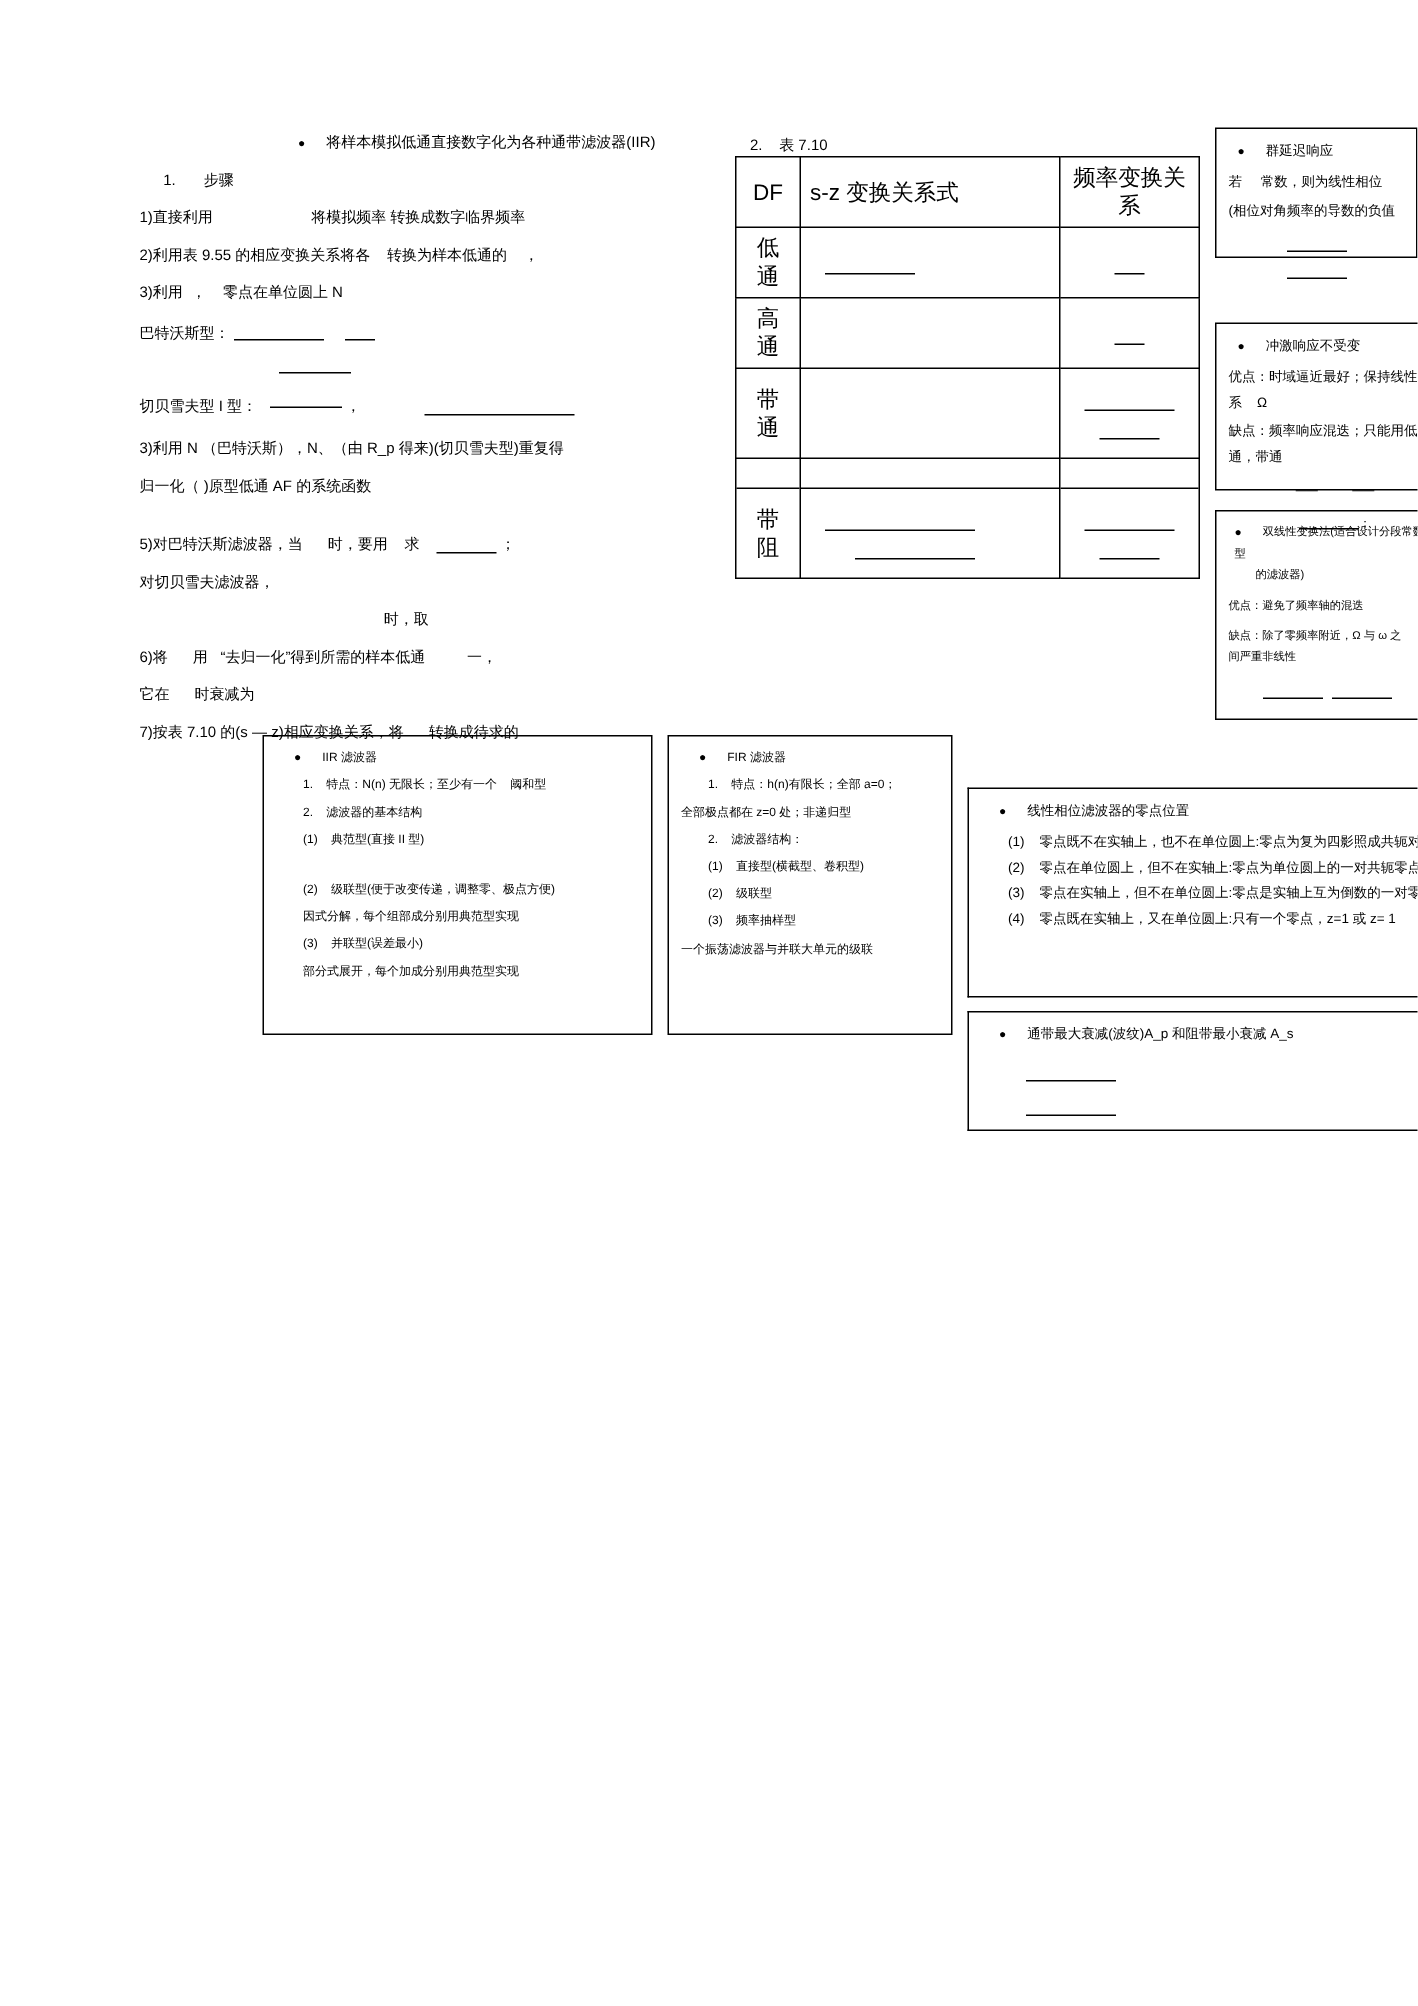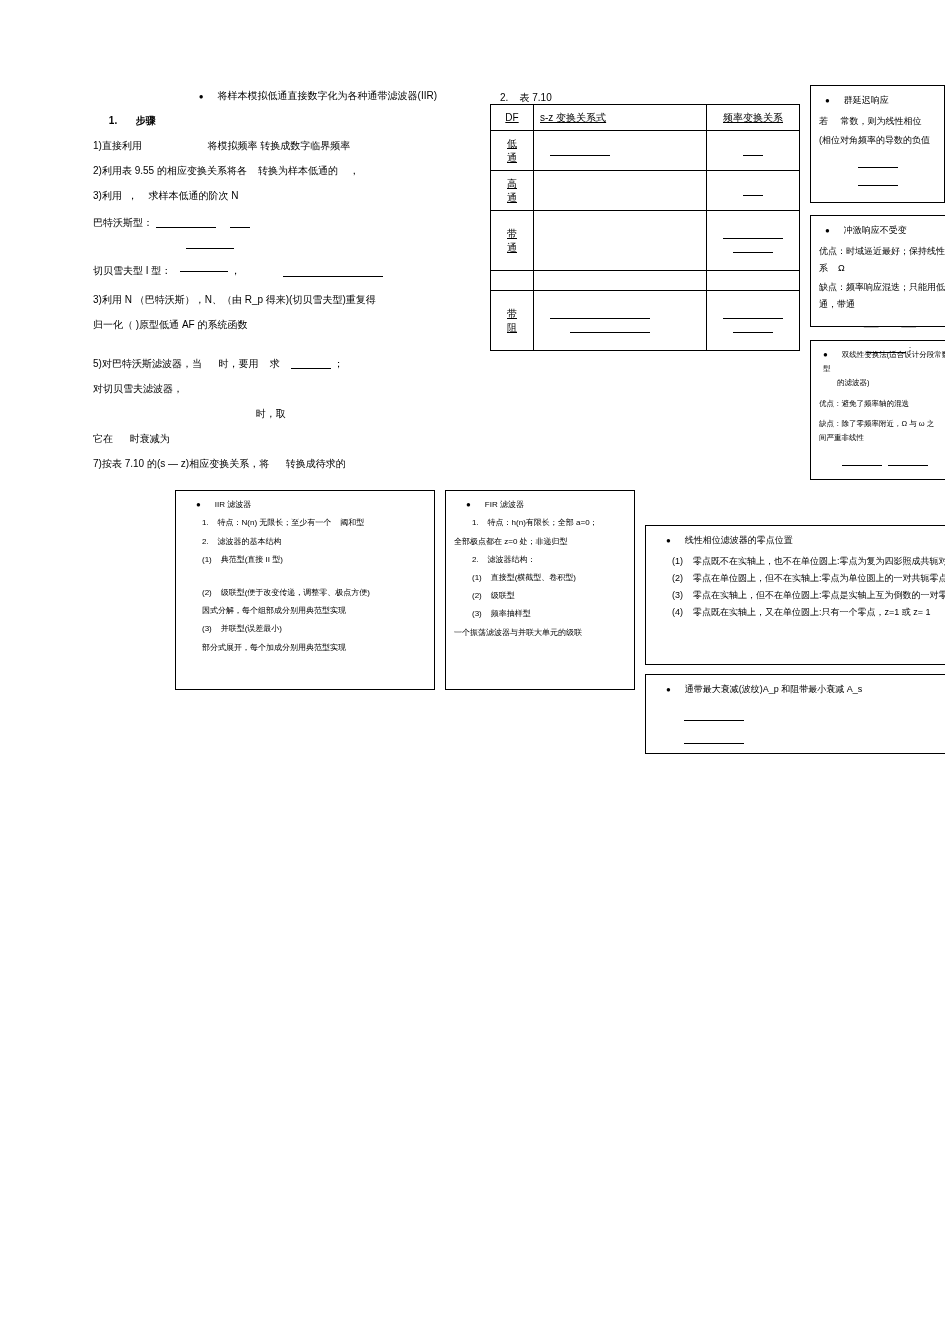--- a/index.html
+++ b/index.html
@@ -40,22 +40,21 @@
   .w20 { width: 20px; }
   .w40 { width: 40px; }
   .w60 { width: 60px; }
   .w80 { width: 80px; }
   .w100 { width: 100px; }
 
   
   table.t {
     border-collapse: collapse;
     width: 100%;
-    font-size: 10px;
-    text-decoration: underline;
+    font-size: 15px;
   }
   table.t td {
     border: 1px solid #000;
     padding: 4px 6px;
     vertical-align: middle;
     text-align: center;
   }
   table.t td.lj { text-align: left; }
   .stack {
     display: inline-block;
@@ -72,40 +71,40 @@
 
   .line-sep {
      margin: 3px 0;
   }
 </style>
 </head>
 <body>
 
 <div class="box nb" style="left:85px; top:80px; width:360px; font-size:10px;">
   <span class="l bullet" style="padding-left:18px;text-align:right;">将样本模拟低通直接数字化为各种通带滤波器(IIR)</span>
-  <span class="l" style="margin-top:6px;font-weight:bold;">
+  <span class="l" style="margin-top:6px;">
     <span style="display:inline-block;width:40px;text-align:center;">1.</span>
     <span>步骤</span>
   </span>
   <span class="l" style="margin-top:6px;">
     <span>1)直接利用</span>
     <span style="display:inline-block;width:60px;"></span>
     <span>将模拟频率   转换成数字临界频率</span>
   </span>
   <span class="l" style="margin-top:6px;">
     <span>2)利用表 9.55 的相应变换关系将各</span>
     &nbsp;&nbsp;
     <span>转换为样本低通的</span>
     &nbsp;&nbsp;
     <span>，</span>
   </span>
   <span class="l" style="margin-top:6px;">
     <span>3)利用</span>
     &nbsp;<span>，</span>&nbsp;&nbsp;&nbsp;
-    <span>求样本低通的阶次 N</span>
+    <span>零点在单位圆上 N</span>
   </span>
   <span class="l" style="margin-top:8px;">
     <span>巴特沃斯型：</span>
     <span class="underline w60"></span>&nbsp;&nbsp;&nbsp;&nbsp;
     <span class="underline w20"></span>
   </span>
   <span class="l" style="margin-top:6px;">
     <span style="display:inline-block;width:90px;"></span>
     <span class="stack"><span class="top"><span class="underline w40" style="border:none;"></span></span><span class="bot">&nbsp;</span></span>
   </span>
@@ -130,20 +129,29 @@
     &nbsp;&nbsp;
     <span class="underline w40"></span>
     <span>；</span>
   </span>
   <span class="l" style="margin-top:6px;">对切贝雪夫滤波器，</span>
   <span class="l" style="margin-top:6px;">
     <span style="display:inline-block;width:160px;"></span>
     <span>时，取</span>
   </span>
   <span class="l" style="margin-top:6px;">
+    <span>6)将</span>
+    &nbsp;&nbsp;&nbsp;&nbsp;
+    <span>用</span>
+    &nbsp;
+    <span>“去归一化”得到所需的样本低通</span>
+    &nbsp;&nbsp;&nbsp;&nbsp;&nbsp;&nbsp;&nbsp;&nbsp;
+    <span>一，</span>
+  </span>
+  <span class="l" style="margin-top:6px;">
     <span>它在</span>
     &nbsp;&nbsp;&nbsp;&nbsp;
     <span>时衰减为</span>
   </span>
   <span class="l" style="margin-top:6px;">
     <span>7)按表 7.10 的(s — z)相应变换关系，将</span>
     &nbsp;&nbsp;&nbsp;&nbsp;
     <span>转换成待求的</span>
   </span>
 </div>
@@ -183,21 +191,21 @@
   </tr>
   <tr class="tall">
     <td><span>带</span><br><span>阻</span></td>
     <td class="lj"><span class="underline w100" style="margin-left:10px;"></span><br><span class="underline w80" style="margin-left:30px;margin-top:4px;display:inline-block;"></span></td>
     <td><span class="underline w60"></span><br><span class="underline w40" style="margin-top:4px;display:inline-block;"></span></td>
   </tr>
 </tbody>
     </table>
 </div>
 
-<div class="box" style="left:810px; top:85px; width:135px; height:118px;">
+<div class="box" style="left:810px; top:85px; width:135px; height:87px;">
   <span class="l bullet" style="margin-left:6px;">群延迟响应</span>
   <span class="l" style="margin-top:4px;">
     <span>若</span>&nbsp;&nbsp;&nbsp;&nbsp;
     <span>常数，则为线性相位</span>
   </span>
   <span class="l" style="margin-top:2px;">(相位对角频率的导数的负值</span>
   <span class="l" style="text-align:center;margin-top:6px;"><span class="underline w40"></span></span>
   <span class="l" style="text-align:center;"><span class="underline w40"></span></span>
 </div>
 

